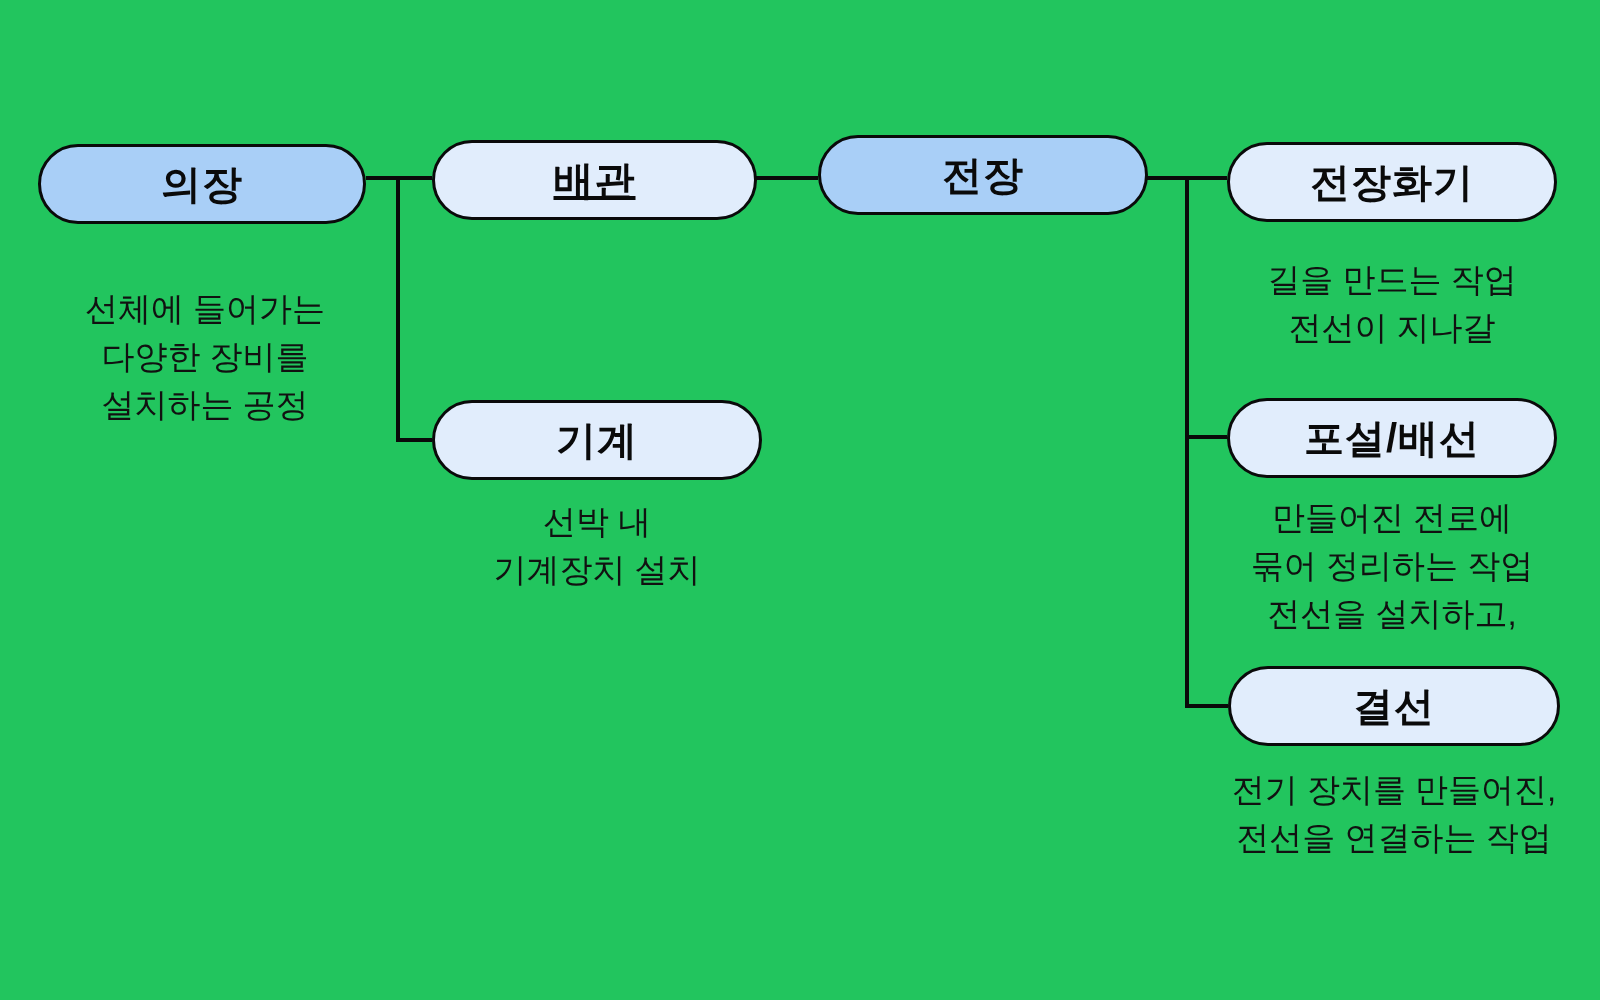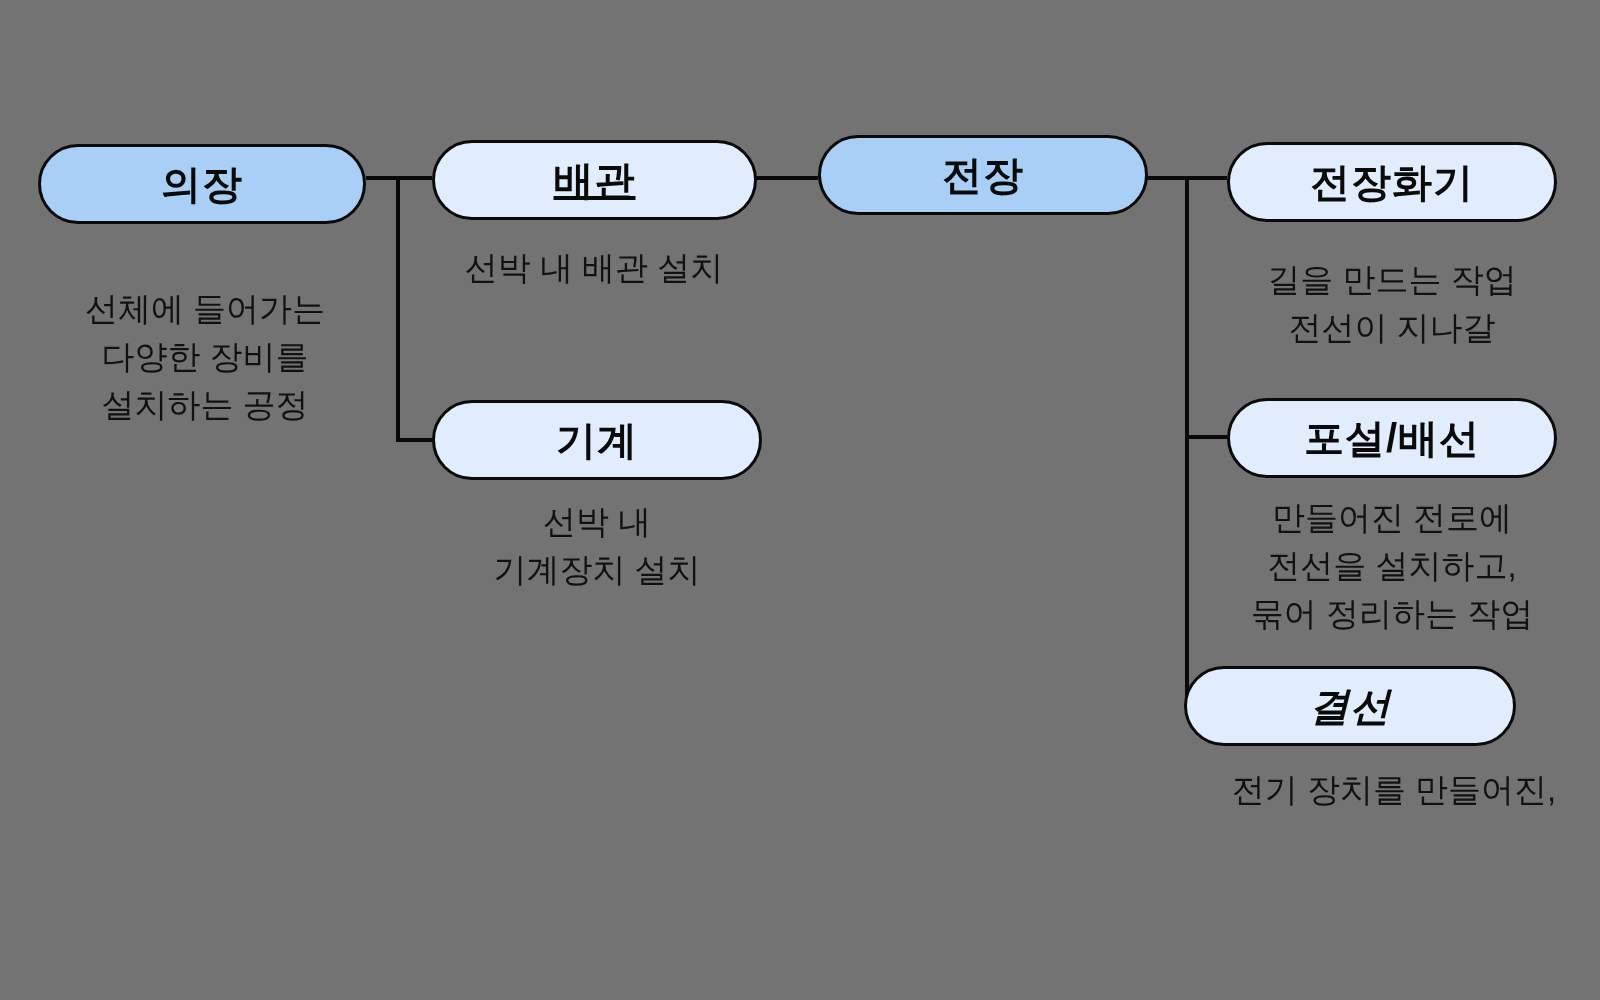--- a/index.html
+++ b/index.html
@@ -4,21 +4,21 @@
 <style>
   html, body {
     margin: 0;
     padding: 0;
     background: #ffffff;
   }
   #canvas {
     position: relative;
     width: 1600px;
     height: 1000px;
-    background: #737373;
+    background: #22c55e;
     overflow: hidden;
     font-family: "Liberation Sans", "DejaVu Sans", sans-serif;
     color: #0a0a0a;
   }
   .pill {
     position: absolute;
     height: 80px;
     box-sizing: border-box;
     border: 3px solid #0a0a0a;
     border-radius: 42px;
@@ -67,23 +67,20 @@
   </div>
   <div class="desc" style="left:205px; top:245px;margin-top:40px;">
     <div>선체에 들어가는</div>
     <div>다양한 장비를</div>
     <div>설치하는 공정</div>
   </div>
 
   <div class="pill secondary" style="left:432px; top:140px; width:325px;text-decoration:underline;">
     <span class="pill-label">배관</span>
   </div>
-  <div class="desc" style="left:594px; top:244px;">
-    <div>선박 내 배관 설치</div>
-  </div>
 
   <div class="pill secondary" style="left:432px; top:400px; width:330px;">
     <span class="pill-label">기계</span>
   </div>
   <div class="desc" style="left:597px; top:498px;">
     <div>선박 내</div>
     <div>기계장치 설치</div>
   </div>
 
   <div class="pill primary" style="left:818px; top:135px; width:330px;">
@@ -96,24 +93,25 @@
   <div class="desc" style="left:1392px; top:256px;">
     <div>길을 만드는 작업</div>
     <div>전선이 지나갈</div>
   </div>
 
   <div class="pill secondary" style="left:1227px; top:398px; width:330px;align-items:center;">
     <span class="pill-label">포설/배선</span>
   </div>
   <div class="desc" style="left:1392px; top:494px;">
     <div>만들어진 전로에</div>
+    <div>묶어 정리하는 작업</div>
     <div>전선을 설치하고,</div>
-    <div>묶어 정리하는 작업</div>
   </div>
 
-  <div class="pill secondary" style="left:1184px; top:666px; width:332px;font-style:italic;">
+  <div class="pill secondary" style="left:1228px; top:666px; width:332px;">
     <span class="pill-label">결선</span>
   </div>
   <div class="desc" style="left:1394px; top:766px;">
     <div>전기 장치를 만들어진,</div>
+    <div>전선을 연결하는 작업</div>
   </div>
 
 </div>
 
 </body></html>

